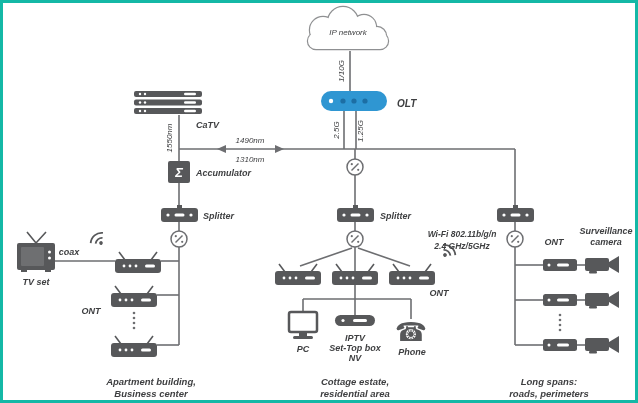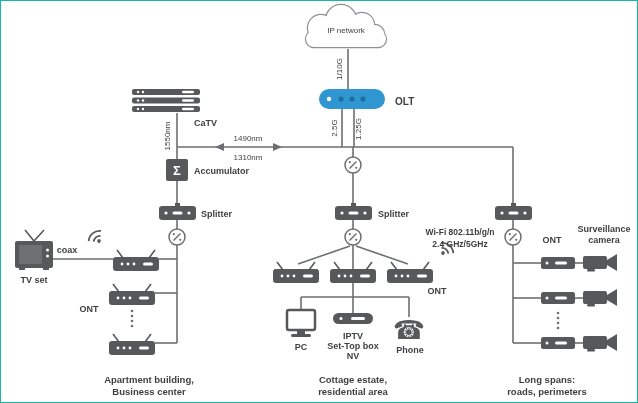--- a/index.html
+++ b/index.html
@@ -1,16 +1,16 @@
 <!DOCTYPE html>
 <html><head>
 <meta charset="utf-8">
 <style>
   html,body{margin:0;padding:0;background:#ffffff;}
-  #stage{position:relative;width:638px;height:403px;background:#ffffff;border:1px solid #14b8a6;box-sizing:border-box;overflow:hidden;}
+  #stage{position:relative;width:638px;height:403px;background:#ffffff;border:3px solid #14b8a6;box-sizing:border-box;overflow:hidden;font-style:italic;}
   svg{position:absolute;left:0;top:0;}
   svg text{font-family:"Liberation Sans","DejaVu Sans",sans-serif;fill:#3e3f41;}
   .lbl{font-size:9px;font-weight:700;}
   .sm{font-size:8px;font-weight:400;}
   .cap{font-size:9.5px;font-weight:700;}
   .wifi-lbl{font-size:8.5px;font-weight:700;}
   .olt-lbl{font-size:10px;font-weight:700;}
   .sigma{font-size:13px;font-weight:700;fill:#ffffff;}
   .phone-glyph{font-size:26px;fill:#57585a;}
   .line{stroke:#6d6e71;stroke-width:1.6;fill:none;}

